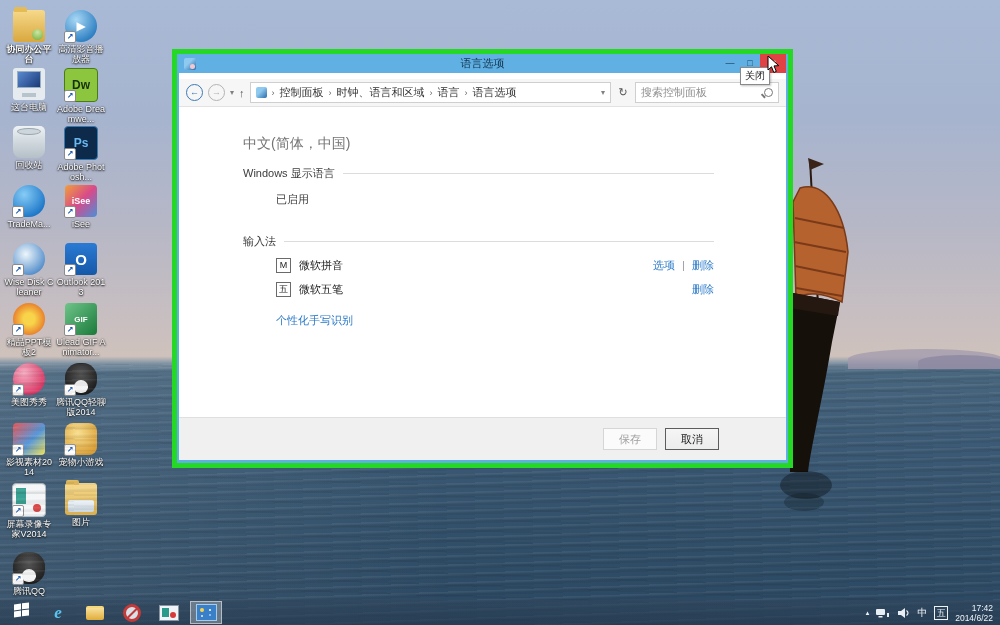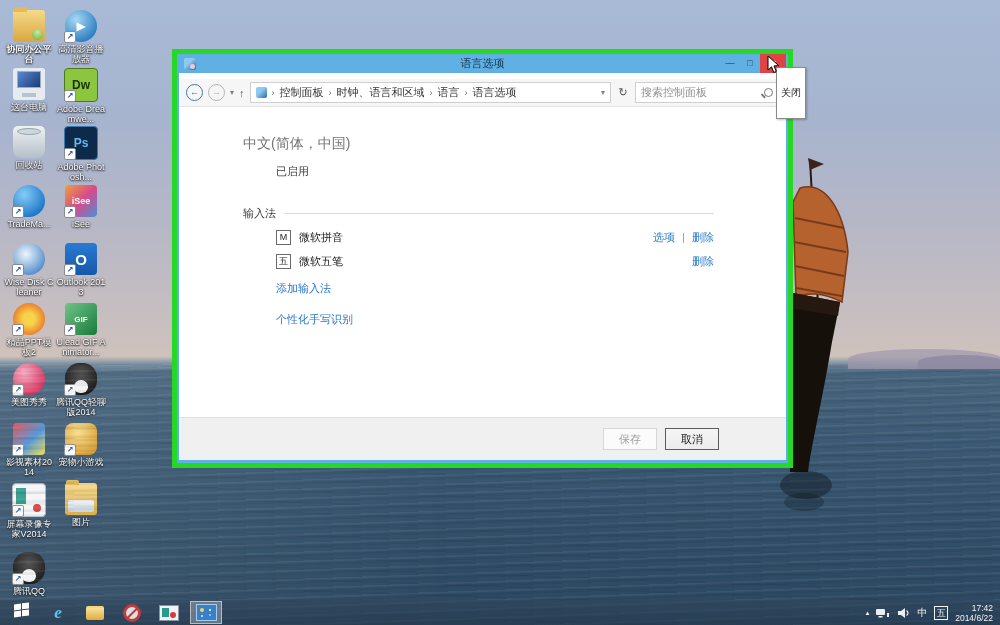--- a/index.html
+++ b/index.html
@@ -87,21 +87,21 @@
   .rlinks .lsep{color:#9a9a9a;margin:0 4px;}
   .link{color:#2878c8;}
   .addlink{margin:12px 0 0 33px;}
   .sec-hw{margin-top:17px;}
   .hwlink{margin:16px 0 0 33px;}
   .footer{flex:0 0 42px;background:#f0f0f0;border-top:1px solid #dfdfdf;display:flex;align-items:center;justify-content:flex-end;gap:8px;padding-right:67px;}
   .btn{width:52px;height:20px;font-size:11px;display:flex;align-items:center;justify-content:center;background:linear-gradient(#f5f5f5,#ececec);border:1px solid #ababab;color:#222;}
   .btn.disabled{color:#9e9e9e;border-color:#d6d6d6;background:#fbfbfb;}
   .btn.default{border-color:#5c5c5c;}
 
-  .tooltip{position:absolute;left:776px;top:67px;background:#fff;border:1px solid #8a8a8a;font-size:10px;color:#222;padding:18px 4px;z-index:40;box-shadow:1px 1px 2px rgba(0,0,0,.25);}
+  .tooltip{position:absolute;left:740px;top:67px;background:#fff;border:1px solid #8a8a8a;font-size:10px;color:#222;padding:1px 4px;z-index:40;box-shadow:1px 1px 2px rgba(0,0,0,.25);}
   .cursor{position:absolute;left:767px;top:55px;z-index:50;}
 
   
   .wm{position:absolute;left:766px;top:531px;z-index:5;color:rgba(255,255,255,.95);}
   .wm-l1{display:flex;align-items:center;font-weight:bold;font-size:33px;letter-spacing:1px;}
   .wm-l1 .paw{margin:0 2px;}
   .wm-l2{font-size:21px;font-weight:bold;margin-top:1px;letter-spacing:.5px;}
 
   
   .taskbar{position:absolute;left:0;right:0;bottom:0;height:25px;z-index:30;display:flex;align-items:center;background:linear-gradient(rgba(50,72,94,.58),rgba(36,56,76,.62));}
@@ -317,20 +317,24 @@
         <div class="search">
           <span>搜索控制面板</span>
           <span class="mag"></span>
         </div>
       </div>
 
       <div class="content">
         <div class="c-in">
           <div class="h1">中文(简体，中国)</div>
 
+          <div class="sec sec-wl">
+            <span>Windows 显示语言</span>
+            <span class="line"></span>
+          </div>
           <div class="status">已启用</div>
 
           <div class="sec sec-ime">
             <span>输入法</span>
             <span class="line"></span>
           </div>
 
           <div class="imerow">
             <span class="badge">M</span>
             <span class="imename">微软拼音</span>
@@ -342,21 +346,20 @@
           </div>
 
           <div class="imerow">
             <span class="badge">五</span>
             <span class="imename">微软五笔</span>
             <span class="rlinks">
               <span class="link">删除</span>
             </span>
           </div>
 
-          <div class="addlink link">添加输入法</div>
 
           <div class="hwlink link">个性化手写识别</div>
         </div>
       </div>
 
       <div class="footer">
         <div class="btn disabled">保存</div>
         <div class="btn default">取消</div>
       </div>
     </div>

